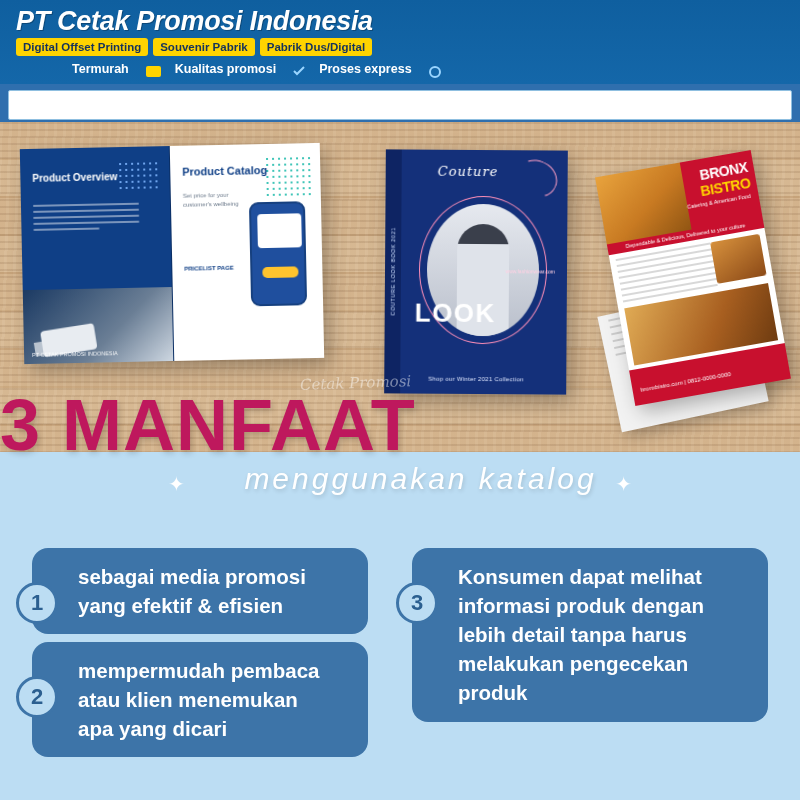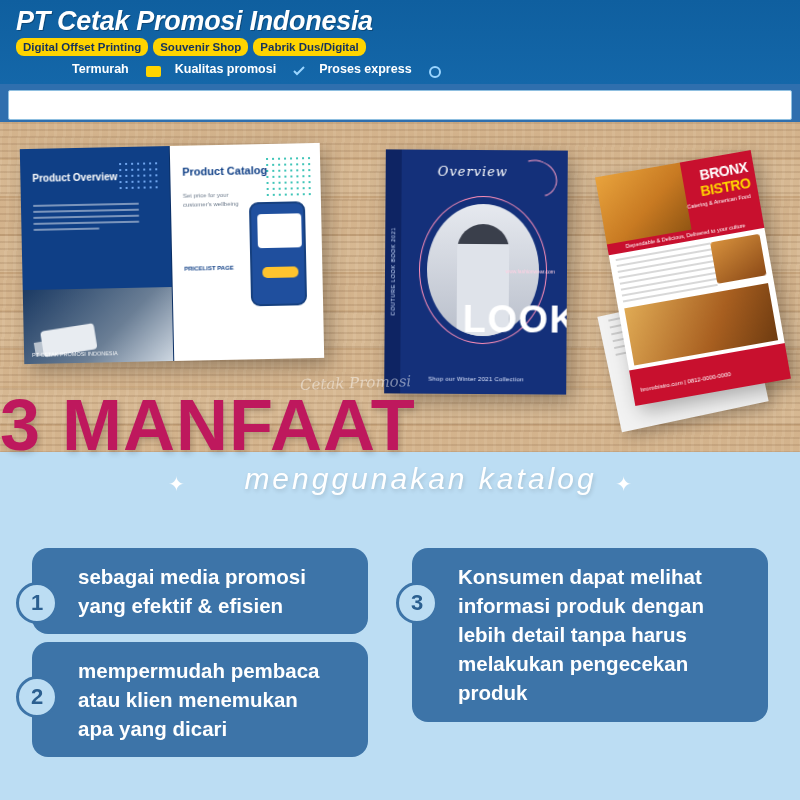--- a/index.html
+++ b/index.html
@@ -40,21 +40,21 @@
     display: flex;
     gap: 5px;
     align-items: center;
   }
   .chip {
     background: #ffd400;
     color: #15325c;
     font-size: 11.5px;
     font-weight: bold;
     padding: 3px 7px 3px 7px;
-    border-radius: 8px;
+    border-radius: 3px;
     white-space: nowrap;
   }
   .sub-row {
     position: absolute;
     left: 72px; top: 62px;
     display: flex;
     gap: 14px;
     align-items: center;
   }
   .sub-item {
@@ -256,21 +256,21 @@
     background: linear-gradient(180deg,#3a3f4b 0 18%, #dfe3ea 18% 100%);
     border-radius: 26px 26px 6px 6px;
   }
   .lb-ring {
     position: absolute; left: 34px; top: 46px;
     width: 128px; height: 148px;
     border: 1.6px solid #ff8fb8; border-radius: 50%;
   }
   .lb-look {
     position: absolute; left: 30px; top: 148px;
-    color: #ffffff; font-size: 38px; font-weight: bold; letter-spacing: 1.5px; margin-left: 48px;
+    color: #ffffff; font-size: 26px; font-weight: bold; letter-spacing: 1.5px;
   }
   .lb-book {
     position: absolute; left: 52px; top: 184px;
     color: #f0719d; font-size: 32px; font-weight: bold; letter-spacing: 1.5px;
   }
   .lb-tag {
     position: absolute; left: 44px; bottom: 12px;
     color: #dfe7ff; font-size: 6px; letter-spacing: .3px;
   }
   .lb-url {
@@ -427,21 +427,21 @@
 </head>
 <body>
 
 <div class="canvas">
 
   <div class="header">
     <div class="brand">PT Cetak Promosi Indonesia</div>
 
     <div class="chip-row">
       <span class="chip">Digital Offset Printing</span>
-      <span class="chip">Souvenir Shop</span>
+      <span class="chip">Souvenir Pabrik</span>
       <span class="chip">Pabrik Dus/Digital</span>
     </div>
 
     <div class="sub-row">
       <span class="sub-item">
         <span>Termurah</span>
         <span class="dot-badge"></span>
       </span>
       <span class="sub-item">
         <span>Kualitas promosi</span>
@@ -487,21 +487,21 @@
         <div class="br-badge">PRICELIST PAGE</div>
         <div class="br-wave"></div>
       </div>
     </div>
 
     <div class="lookbook">
       <div class="lb-spine">
         <span>COUTURE LOOK BOOK 2021</span>
       </div>
       <div class="lb-swirl"></div>
-      <div class="lb-couture">Overview</div>
+      <div class="lb-couture">Couture</div>
       <div class="lb-circle">
         <div class="lb-figure"></div>
       </div>
       <div class="lb-ring"></div>
       <div class="lb-url">www.fashionwear.com</div>
       <div class="lb-look">LOOK</div>
       <div class="lb-tag">Shop our Winter 2021 Collection</div>
     </div>
 
     <div class="flyer-back">

